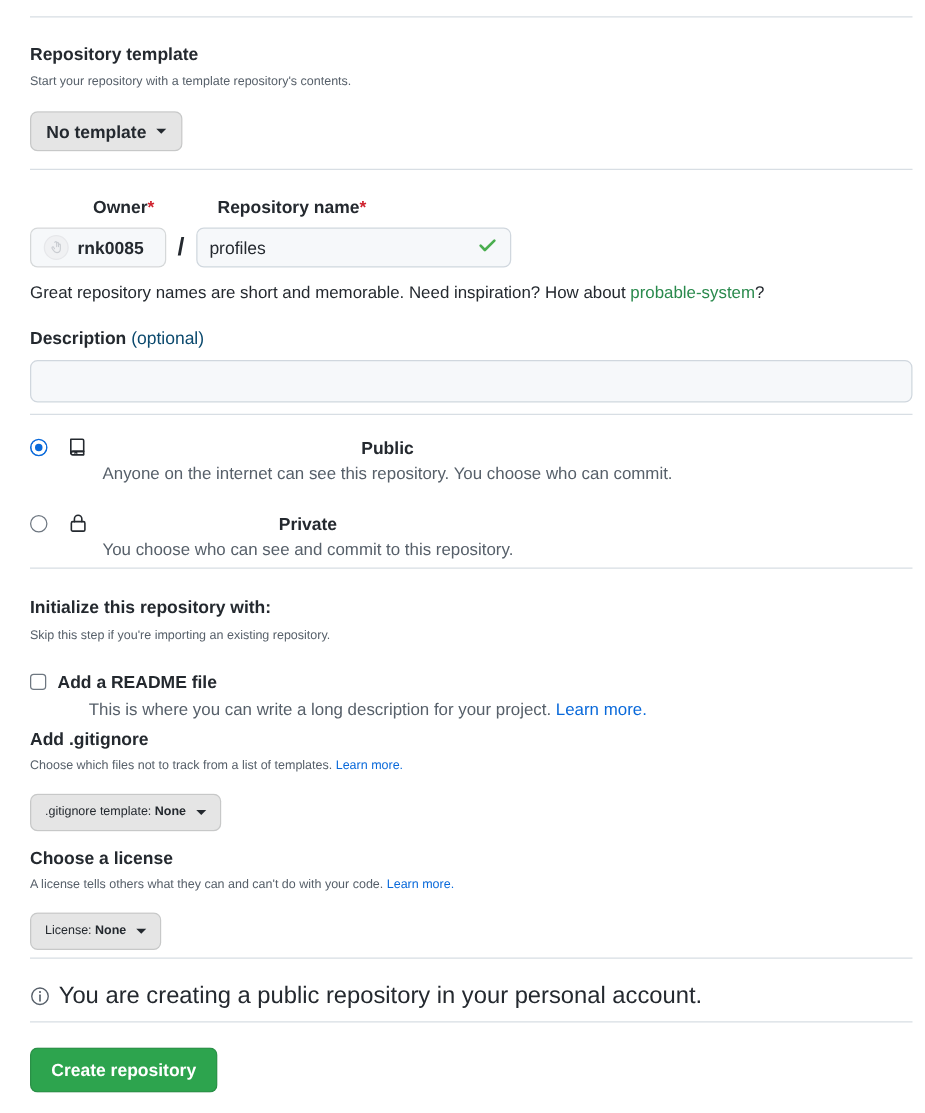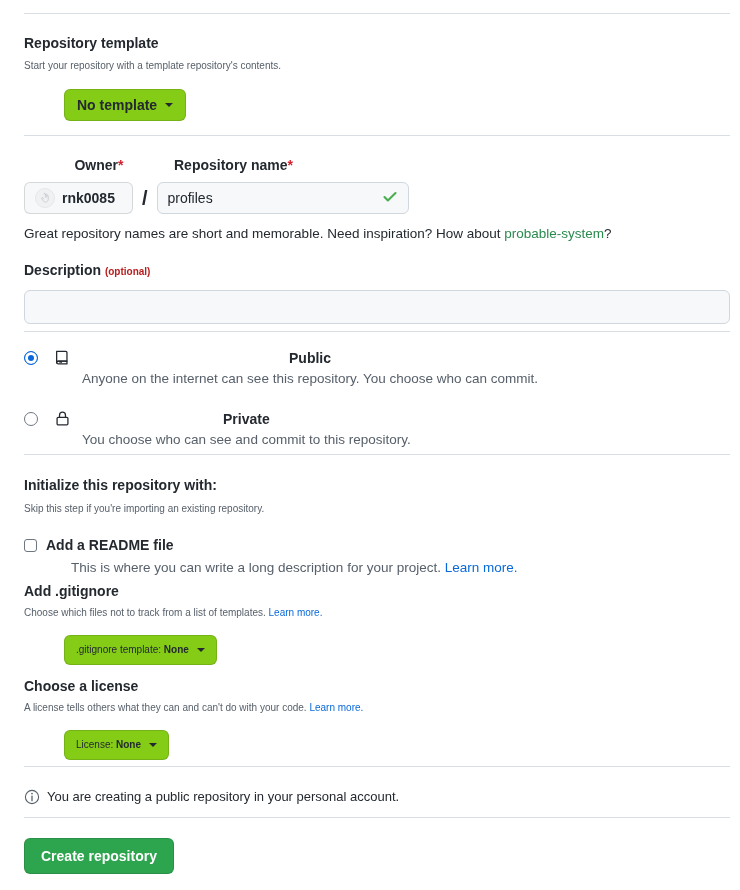--- a/index.html
+++ b/index.html
@@ -41,42 +41,41 @@
   }
   .lnk-green {
     color: #2a8a4d;
     font-weight: normal;
   }
   .req {
     color: #cf222e;
     font-weight: bold;
   }
   .muted-sm {
-    color: #b91c1c;
-    font-weight: bold;
-    font-size: 10px;
+    color: #0c4a6e;
+    font-weight: normal;
+    font-size: 14px;
   }
 
   
   .btn {
     display: inline-flex;
     align-items: center;
     gap: 6px;
-    background: #84cc16;
+    background: #e5e5e5;
     border: 1px solid rgba(27,31,36,0.15);
     border-radius: 6px;
     padding: 5px 12px;
     font-family: "Liberation Sans", sans-serif;
     font-size: 14px;
     font-weight: bold;
     color: #24292f;
     line-height: 20px;
     cursor: pointer;
     white-space: nowrap;
-    margin-left: 40px;
   }
   .btn .caret {
     width: 0; height: 0;
     border-left: 4px solid transparent;
     border-right: 4px solid transparent;
     border-top: 4px solid #24292f;
     margin-left: 2px;
   }
   .btn-sm {
     font-size: 10px;
@@ -273,21 +272,21 @@
   #license-btn-wrap { margin-top: 12px; }
 
   
   #notice {
     position: absolute;
     left: 24px;
     top: 787px;
     display: flex;
     align-items: center;
     gap: 7px;
-    font-size: 13px;
+    font-size: 19px;
     color: #24292f;
     line-height: 20px;
   }
   .info-icon {
     width: 16px; height: 16px;
     flex: 0 0 auto;
     color: #57606a;
     line-height: 0;
   }
 

